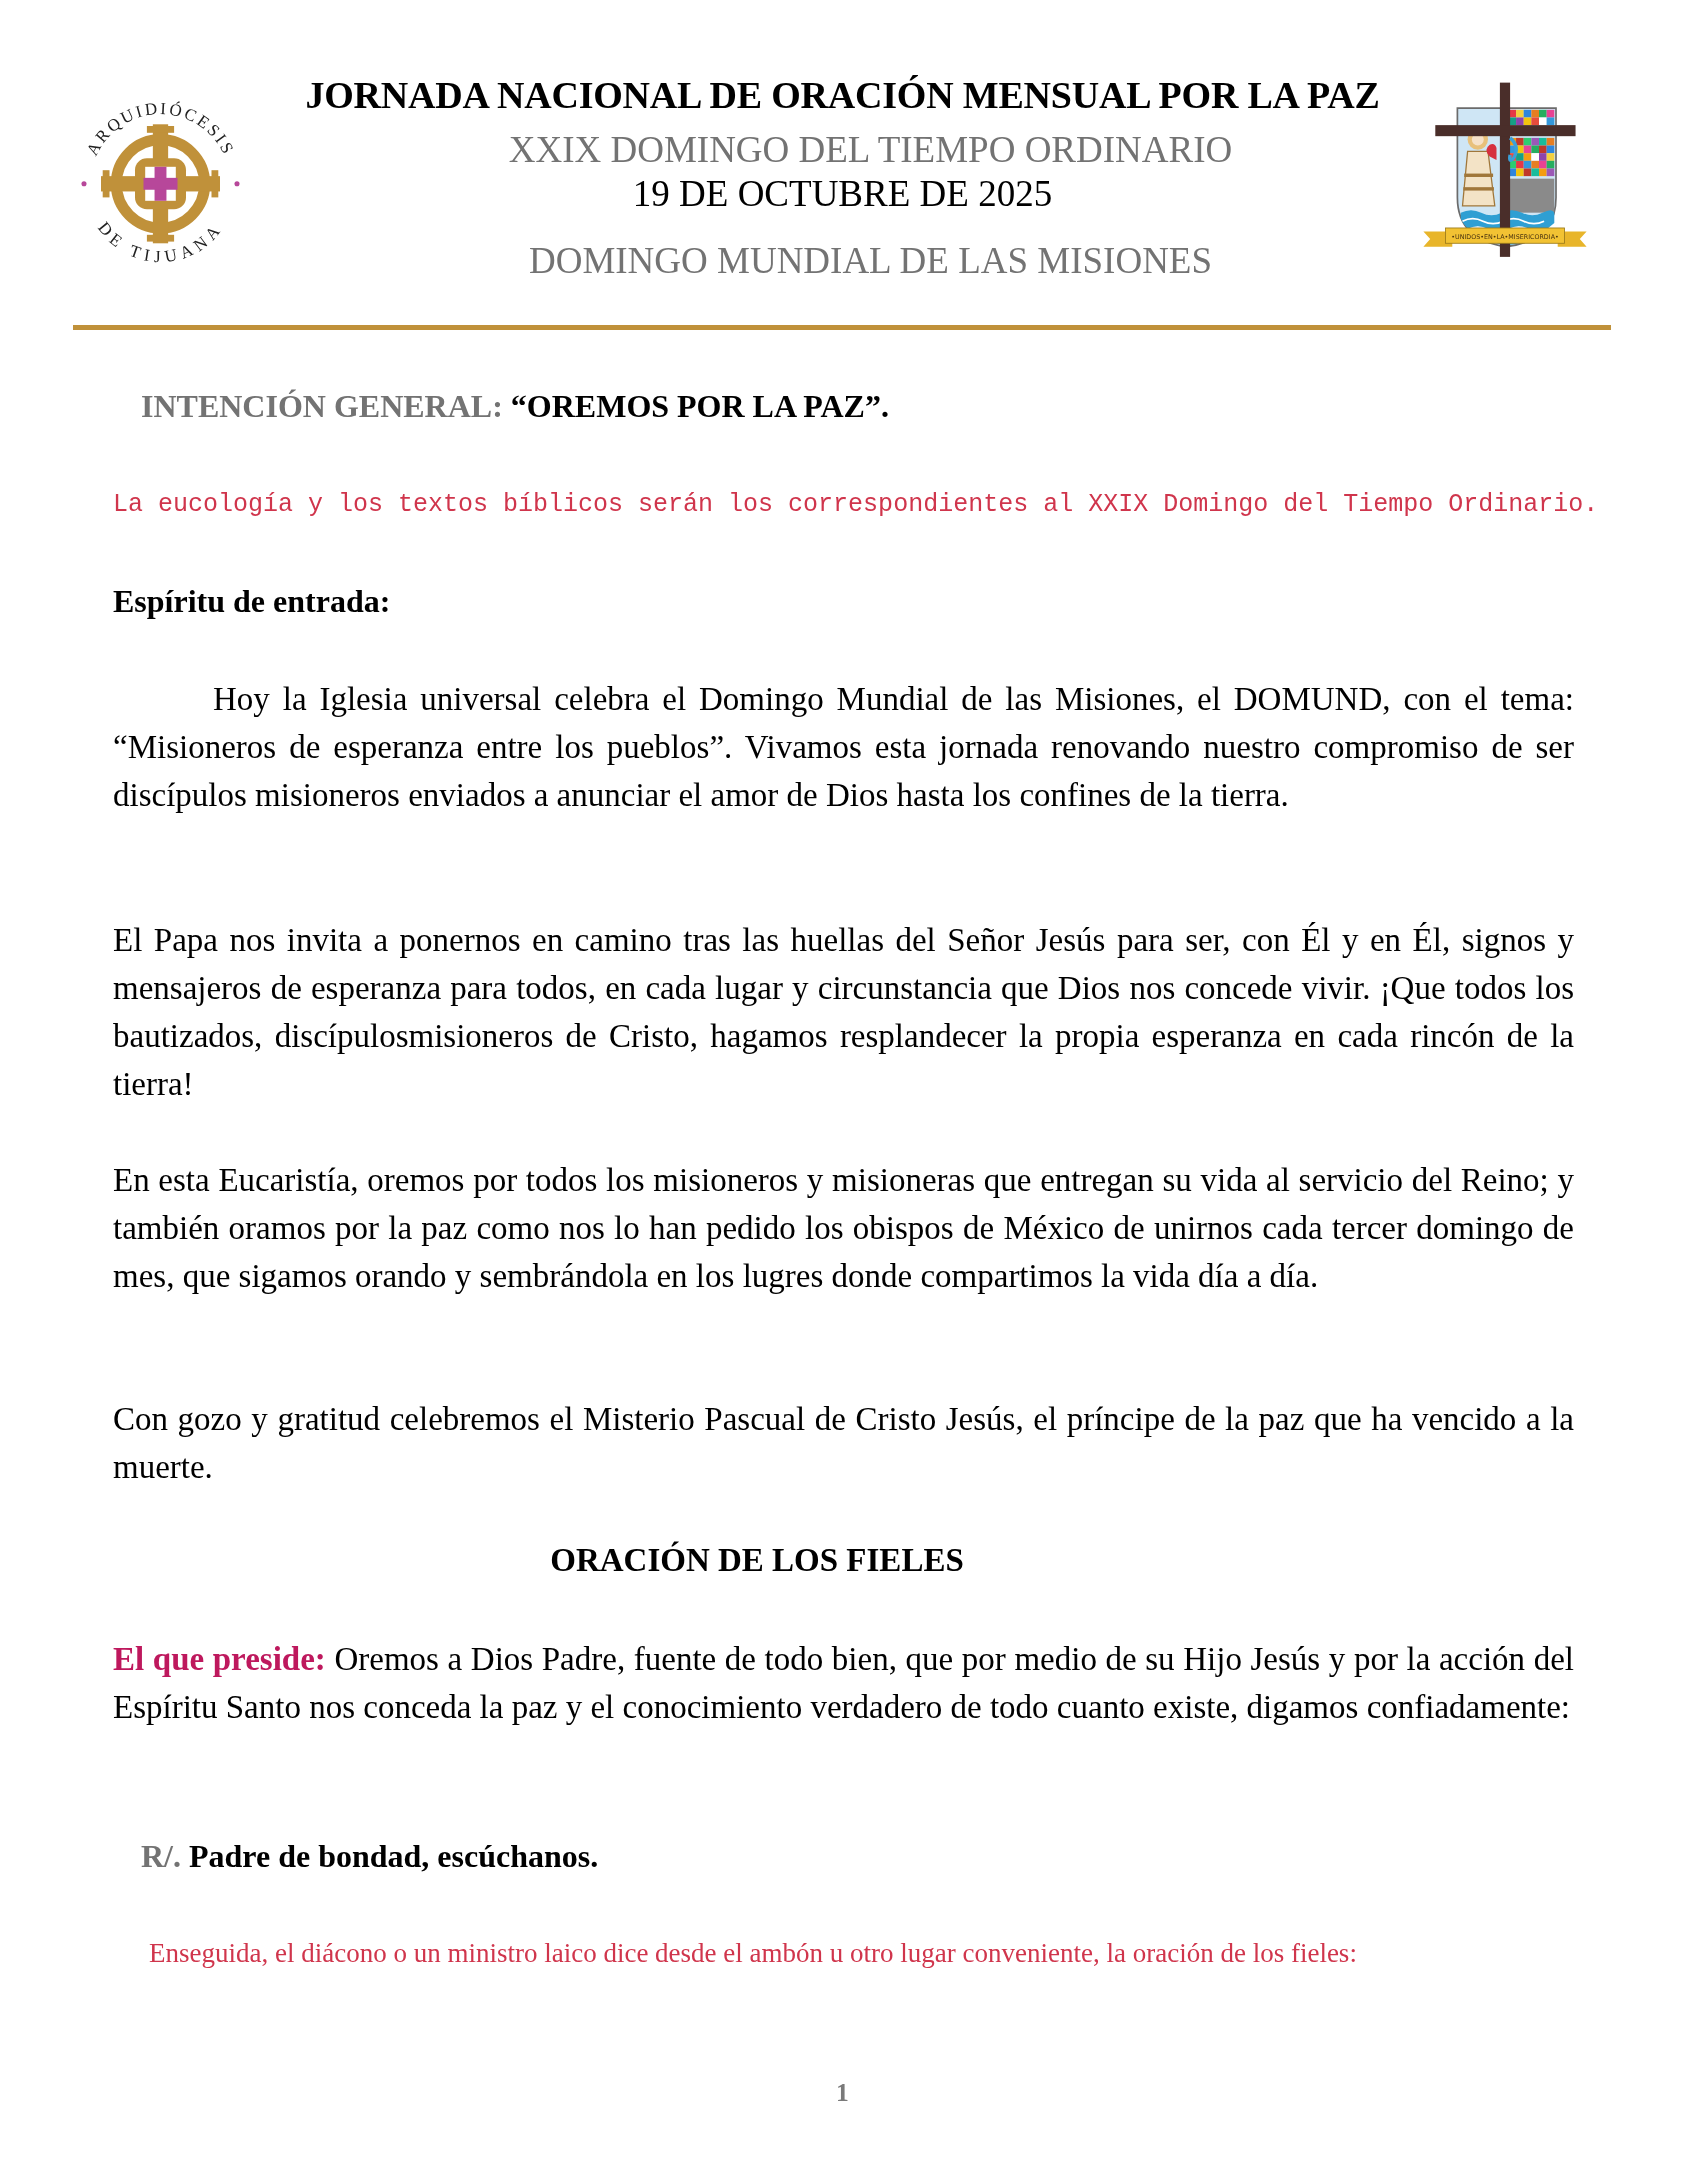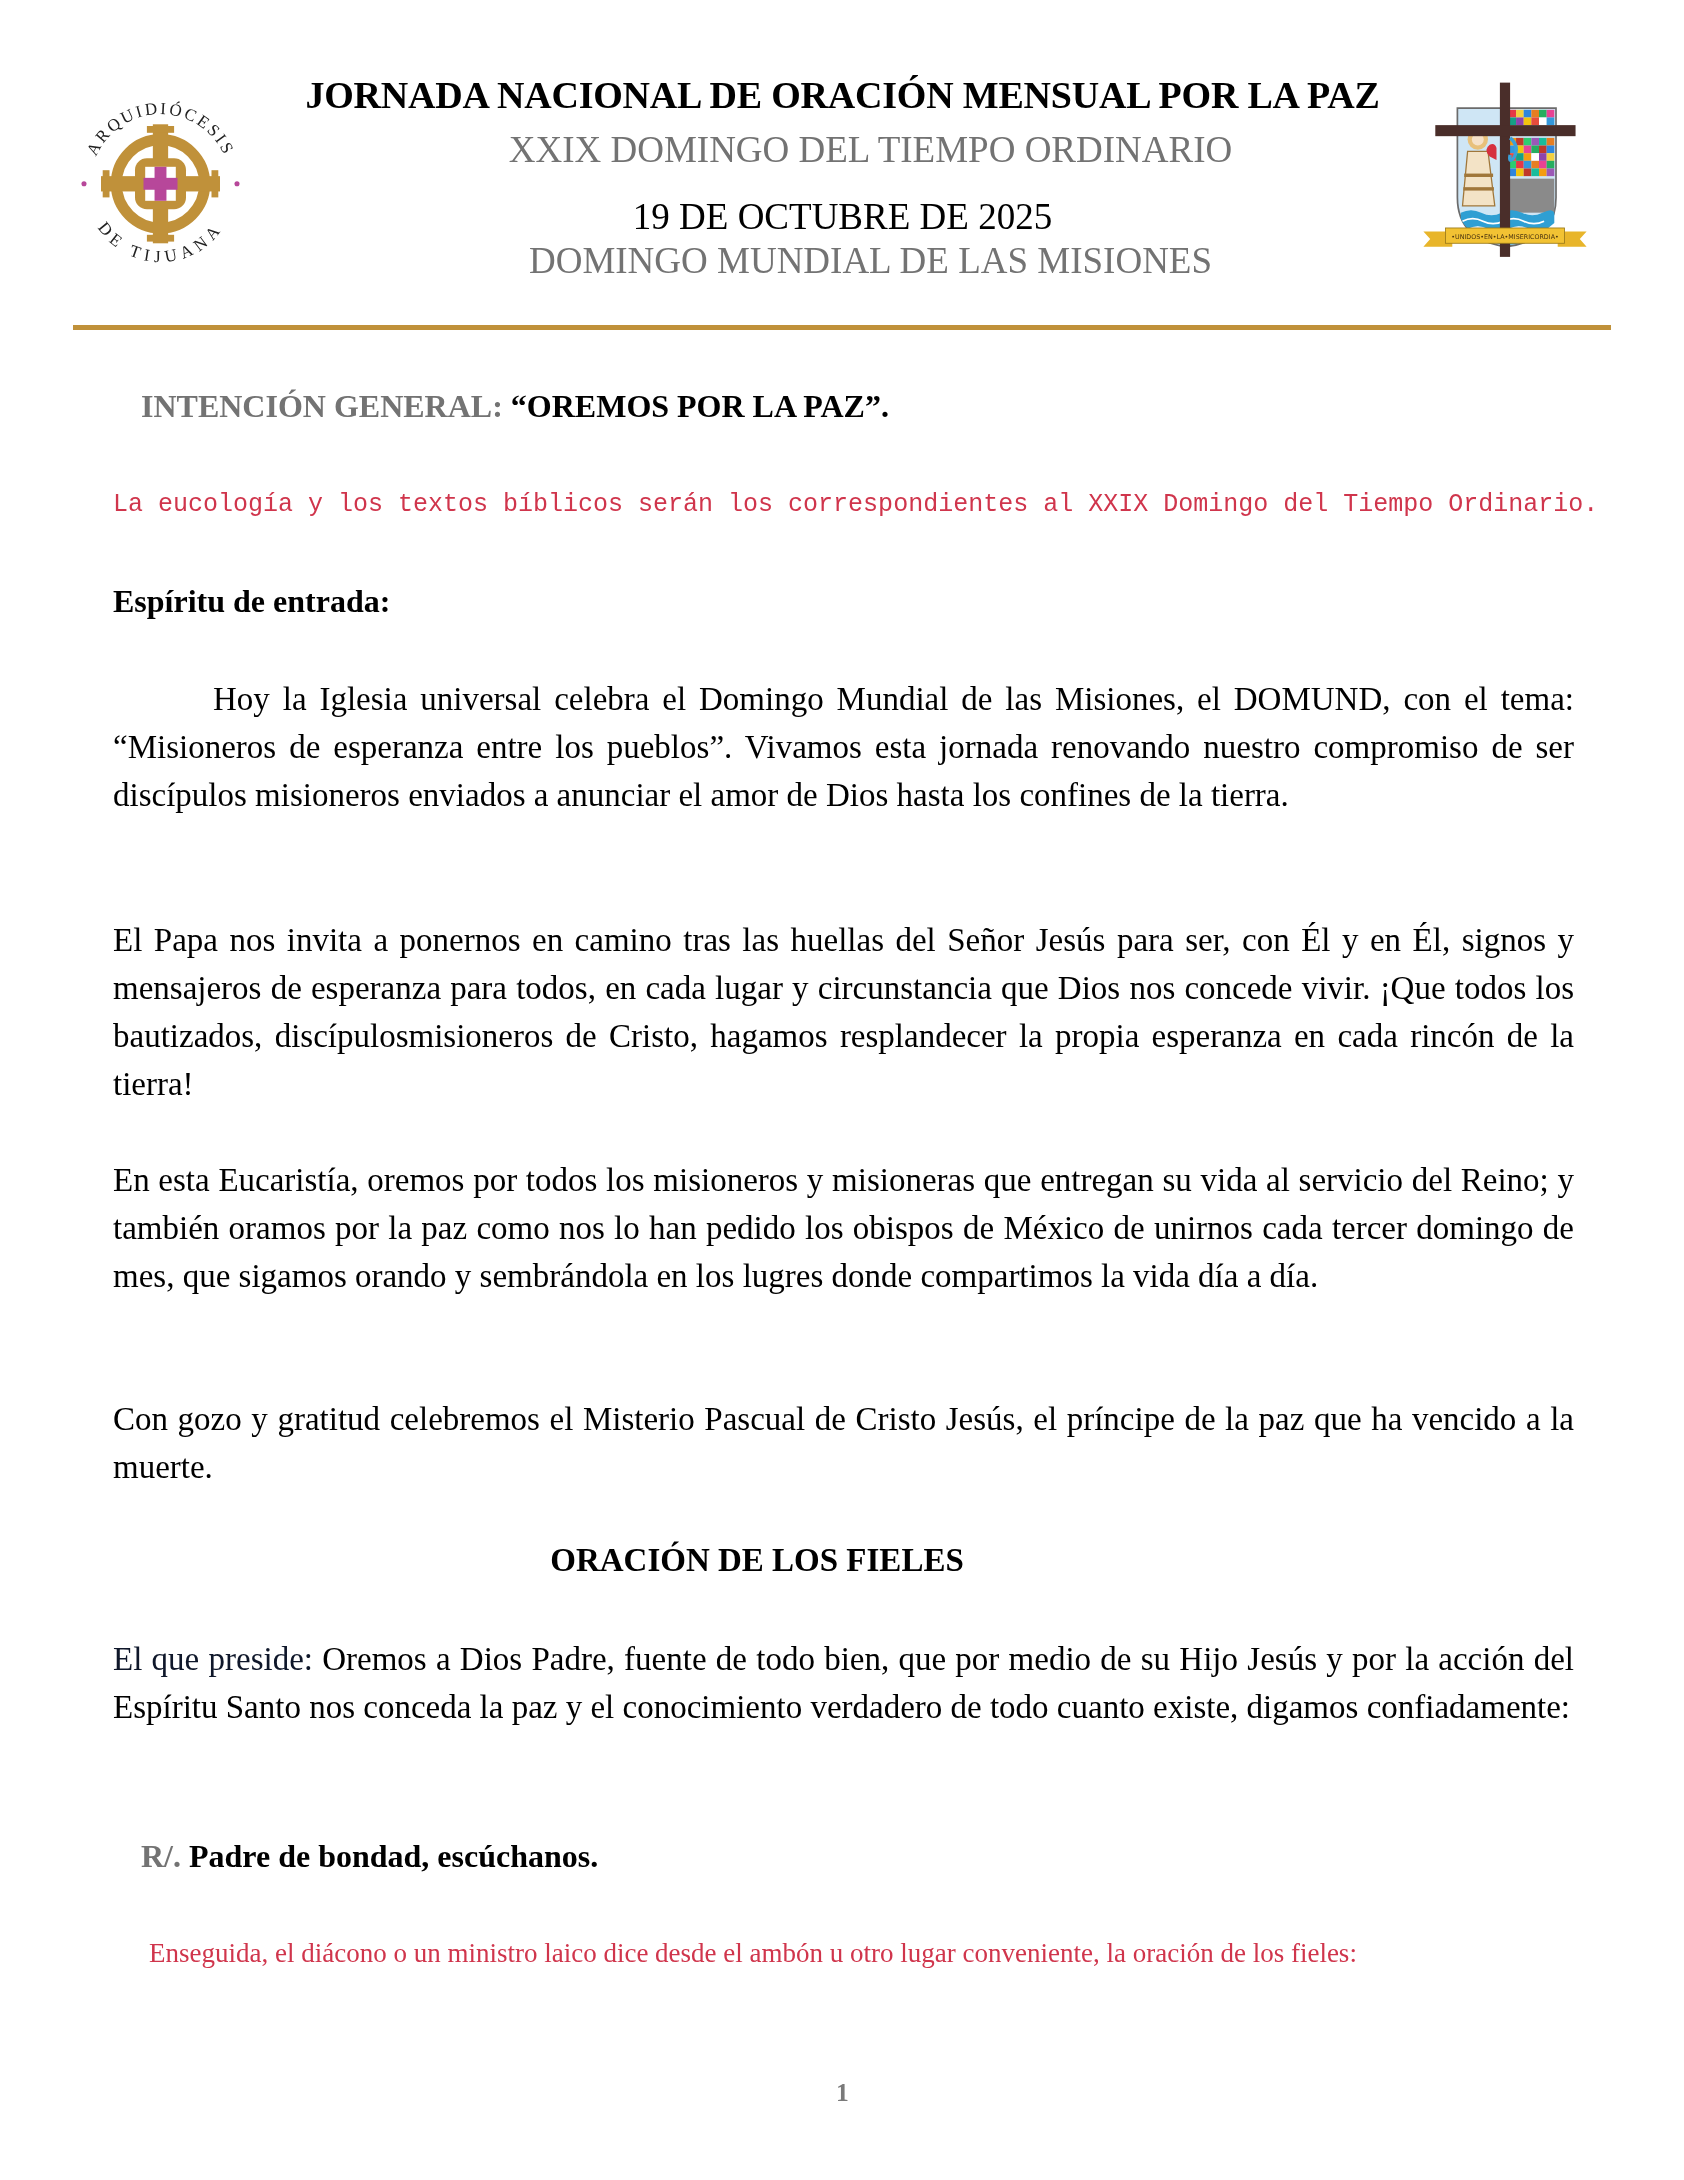--- a/index.html
+++ b/index.html
@@ -8,40 +8,40 @@
     .abs { position: absolute; }
     .red { color: #737373; padding-left: 28px; }
     .note-red { color: #d0354c; }
 
     
     #logo-left { left: 72px; top: 92px; width: 177px; height: 187px; }
     #logo-right { left: 1420px; top: 78px; width: 170px; height: 192px; }
     .hdr { left: 0; width: 1685px; text-align: center; white-space: nowrap; }
     #hdr-title { top: 73px; font-size: 38px; font-weight: bold; letter-spacing: -0.2px; }
     #hdr-sub { top: 128px; font-size: 37px; }
-    #hdr-date { top: 195px; font-size: 37px; }
+    #hdr-date { top: 172px; font-size: 37px; }
     #hdr-event { top: 239px; font-size: 37px; }
     #divider { left: 73px; top: 325px; width: 1538px; height: 5.1px; background: #c0913a; }
 
     
     .content { left: 113px; width: 1461px; }
     #intention { top: 388px; font-size: 32px; font-weight: bold; white-space: nowrap; }
     #eucology { top: 490px; font-size: 25px; white-space: nowrap; font-family: Liberation Mono, monospace; }
     #monicion-title { top: 583px; font-size: 32px; font-weight: bold; }
     .para { font-size: 33px; line-height: 48px; text-align: justify; }
     #p1 { top: 675px; text-indent: 100px; }
     #p2 { top: 916px; }
     #p3 { top: 1156px; }
     #p4 { top: 1395px; }
     #fieles-title { left: 0; width: 1514px; top: 1542px; text-align: center; font-size: 33px; font-weight: bold; }
     #p5 { top: 1635px; }
     #response { top: 1838px; font-size: 32px; font-weight: bold; white-space: nowrap; }
     #instruction { top: 1938px; font-size: 27px; white-space: nowrap; margin-left: 36px; }
     #page-number { left: 0; width: 1685px; top: 2078px; text-align: center; font-size: 25.6px; font-weight: bold; color: #7a7a7a; }
-    .lbl-red { color: #0f172a; font-weight: normal; }
+    .lbl-red { color: #be185d; font-weight: bold; }
   </style>
 </head>
 <body>
 
 <div id="logo-left" class="abs">
   <svg width="177" height="187" viewBox="0 0 208 220">
     <defs>
       <path id="arcTop" d="M 22 108 A 82 82 0 0 1 186 108"></path>
       <path id="arcBot" d="M 16 112 A 88 88 0 0 0 192 112"></path>
     </defs>

